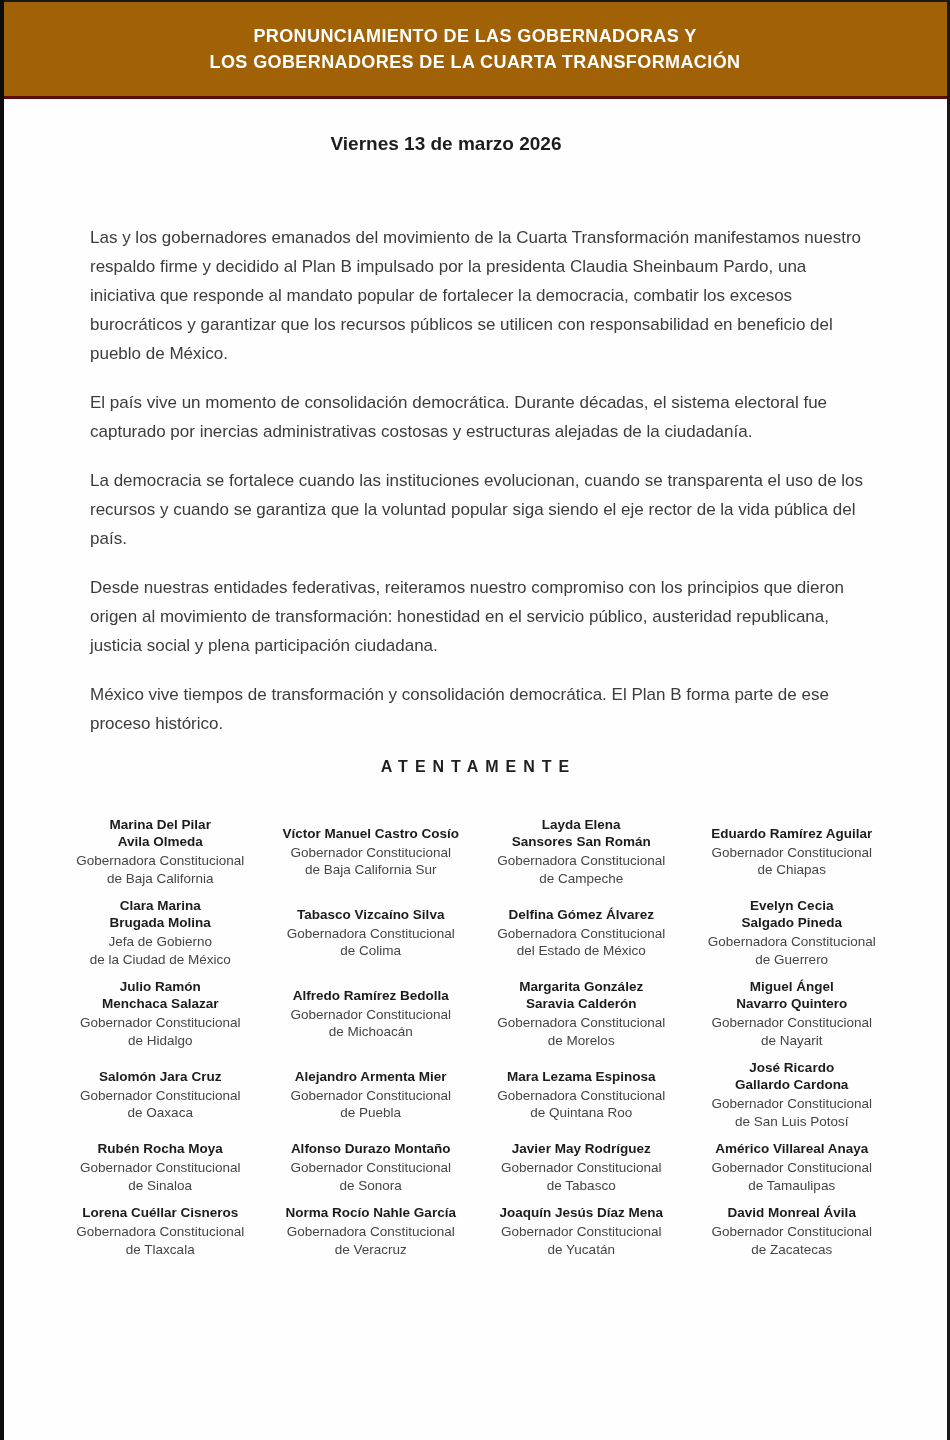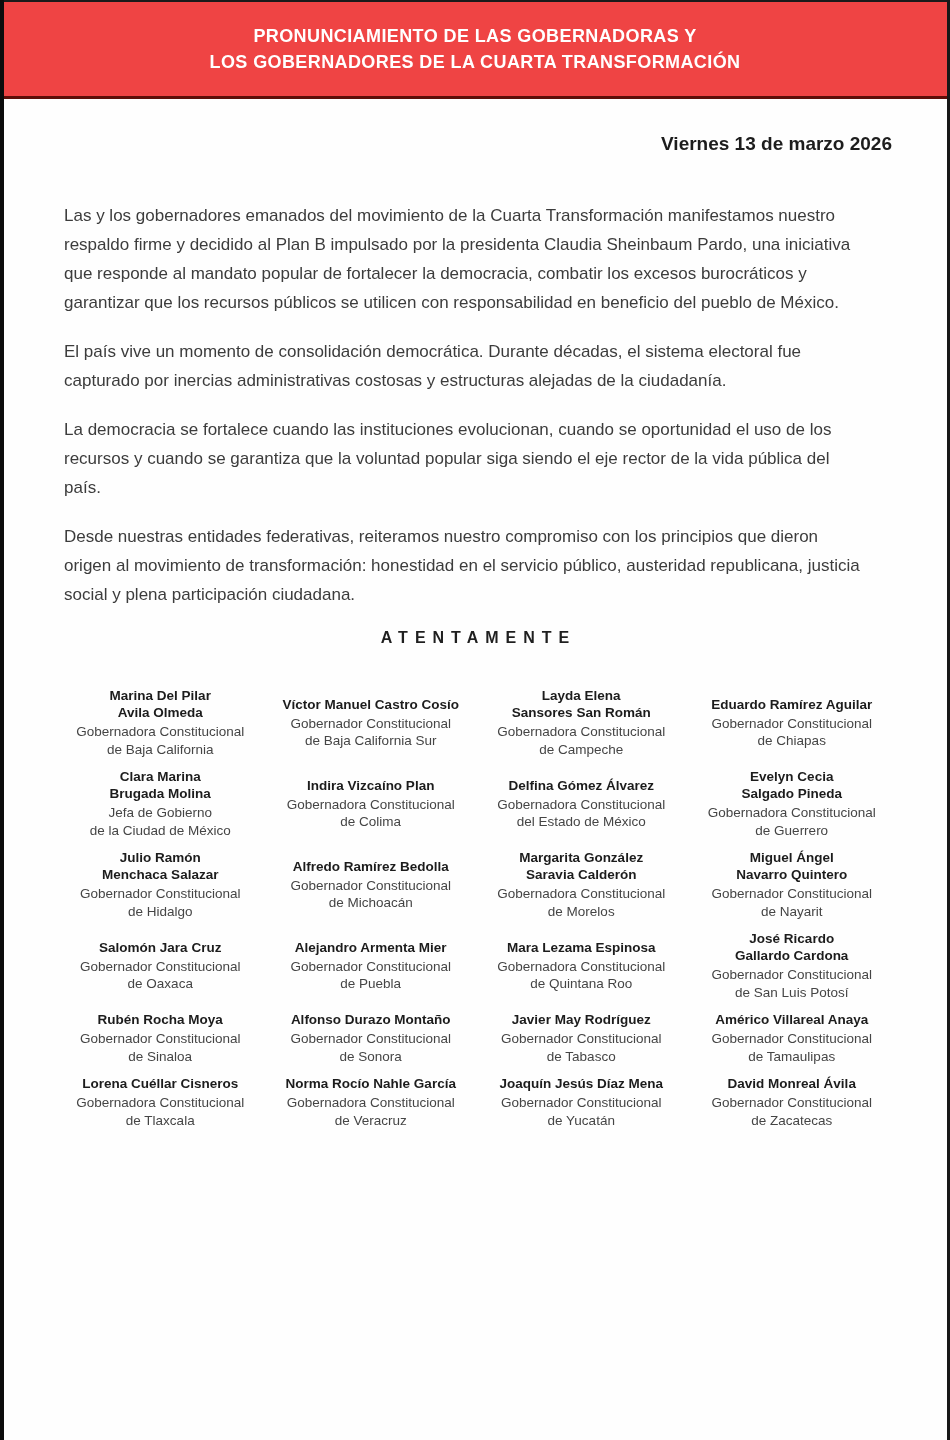--- a/index.html
+++ b/index.html
@@ -16,46 +16,46 @@
     position: absolute; left: 0; top: 0; width: 4px; height: 1440px;
     background: #0c0c0c; z-index: 5;
   }
   .scan-edge-right {
     position: absolute; right: 0; top: 0; width: 3px; height: 1440px;
     background: #181818; z-index: 5;
   }
   .banner {
     width: 100%;
     height: 99px;
-    background: #ef4444;
+    background: #a16207;
     border-top: 2px solid #1a1a1a;
     border-bottom: 3px solid #5e0e08;
     display: flex;
     align-items: center;
     justify-content: center;
   }
   .banner h1 {
     color: #ffffff;
     font-size: 18px;
     line-height: 26px;
     font-weight: bold;
     text-align: center;
     letter-spacing: 0.4px;
   }
   .date-line {
     margin-top: 34px;
     padding-right: 58px;
-    text-align: right;
+    text-align: center;
     font-size: 19px;
     font-weight: bold;
     color: #1d1d1d;
   }
   .doc-body {
-    margin-top: 46px;
-    padding: 0 85px 0 64px;
+    margin-top: 68px;
+    padding: 0 85px 0 90px;
   }
   .doc-body p {
     font-size: 17px;
     line-height: 29px;
     color: #3c3c3c;
     margin-bottom: 20px;
     text-align: left;
   }
   .closing {
     margin-top: 0;
@@ -107,22 +107,23 @@
     <span>PRONUNCIAMIENTO DE LAS GOBERNADORAS Y</span><br>
     <span>LOS GOBERNADORES DE LA CUARTA TRANSFORMACIÓN</span>
   </h1>
 </header>
 
 <div class="date-line">Viernes 13 de marzo 2026</div>
 
 <main class="doc-body">
     <p>Las y los gobernadores emanados del movimiento de la Cuarta Transformación manifestamos nuestro respaldo firme y decidido al Plan B impulsado por la presidenta Claudia Sheinbaum Pardo, una iniciativa que responde al mandato popular de fortalecer la democracia, combatir los excesos burocráticos y garantizar que los recursos públicos se utilicen con responsabilidad en beneficio del pueblo de México.</p>
     <p>El país vive un momento de consolidación democrática. Durante décadas, el sistema electoral fue capturado por inercias administrativas costosas y estructuras alejadas de la ciudadanía.</p>
-    <p>La democracia se fortalece cuando las instituciones evolucionan, cuando se oportunidad el uso de los recursos y cuando se garantiza que la voluntad popular siga siendo el eje rector de la vida pública del país.</p>
+    <p>La democracia se fortalece cuando las instituciones evolucionan, cuando se transparenta el uso de los recursos y cuando se garantiza que la voluntad popular siga siendo el eje rector de la vida pública del país.</p>
     <p>Desde nuestras entidades federativas, reiteramos nuestro compromiso con los principios que dieron origen al movimiento de transformación: honestidad en el servicio público, austeridad republicana, justicia social y plena participación ciudadana.</p>
+    <p>México vive tiempos de transformación y consolidación democrática. El Plan B forma parte de ese proceso histórico.</p>
   </main>
 
 <div class="closing">ATENTAMENTE</div>
 
 <div class="sig-grid">
     <div class="sig-cell">
       <div class="sig-name">Marina Del Pilar
 Avila Olmeda</div>
       <div class="sig-title">Gobernadora Constitucional
 de Baja California</div>
@@ -143,21 +144,21 @@
       <div class="sig-title">Gobernador Constitucional
 de Chiapas</div>
     </div>
     <div class="sig-cell">
       <div class="sig-name">Clara Marina
 Brugada Molina</div>
       <div class="sig-title">Jefa de Gobierno
 de la Ciudad de México</div>
     </div>
     <div class="sig-cell">
-      <div class="sig-name">Indira Vizcaíno Plan</div>
+      <div class="sig-name">Tabasco Vizcaíno Silva</div>
       <div class="sig-title">Gobernadora Constitucional
 de Colima</div>
     </div>
     <div class="sig-cell">
       <div class="sig-name">Delfina Gómez Álvarez</div>
       <div class="sig-title">Gobernadora Constitucional
 del Estado de México</div>
     </div>
     <div class="sig-cell">
       <div class="sig-name">Evelyn Cecia

